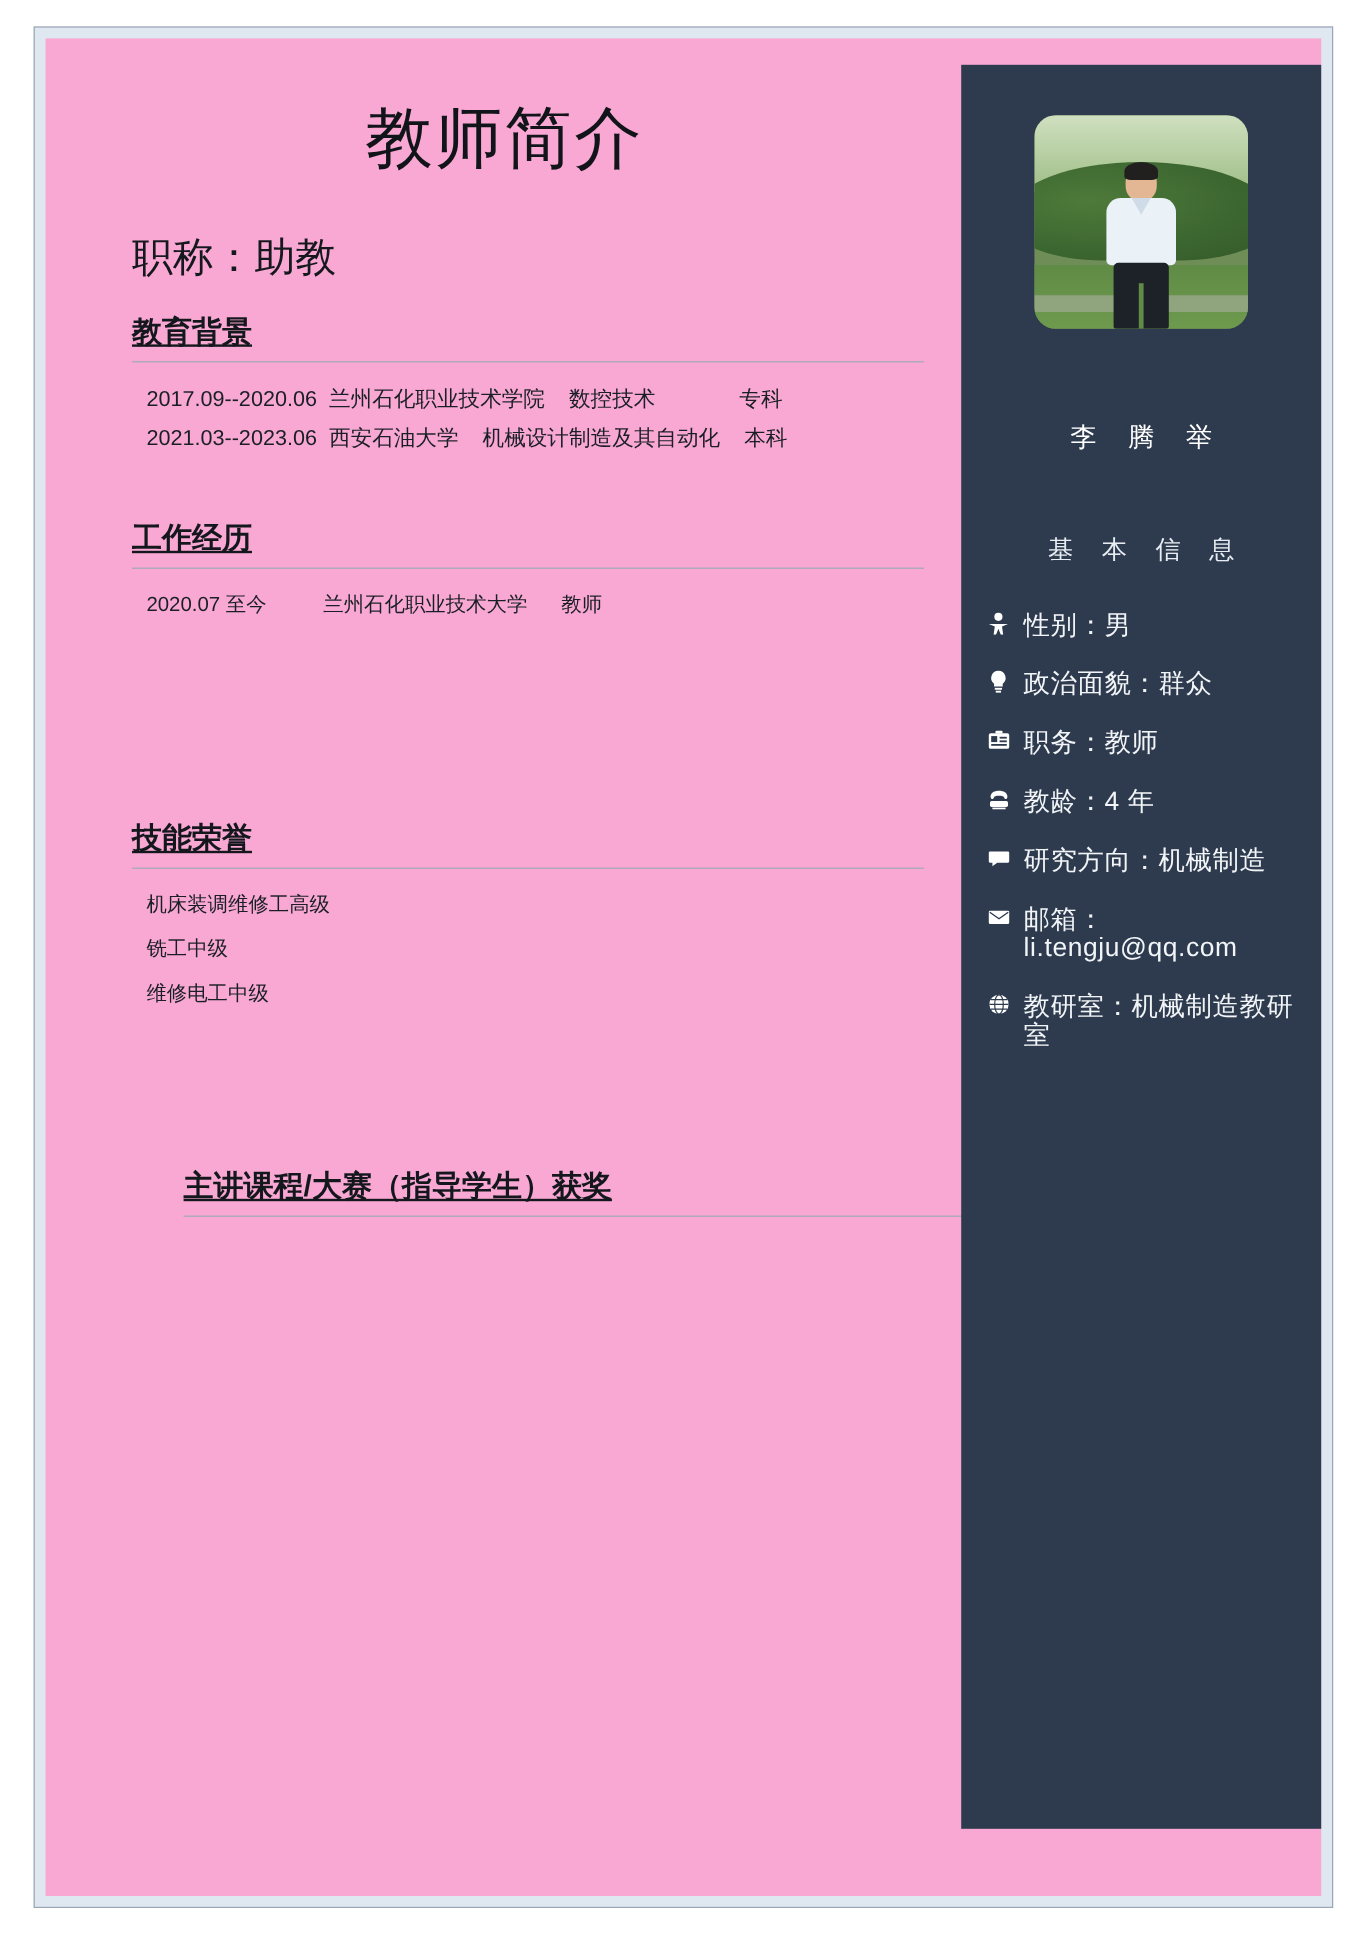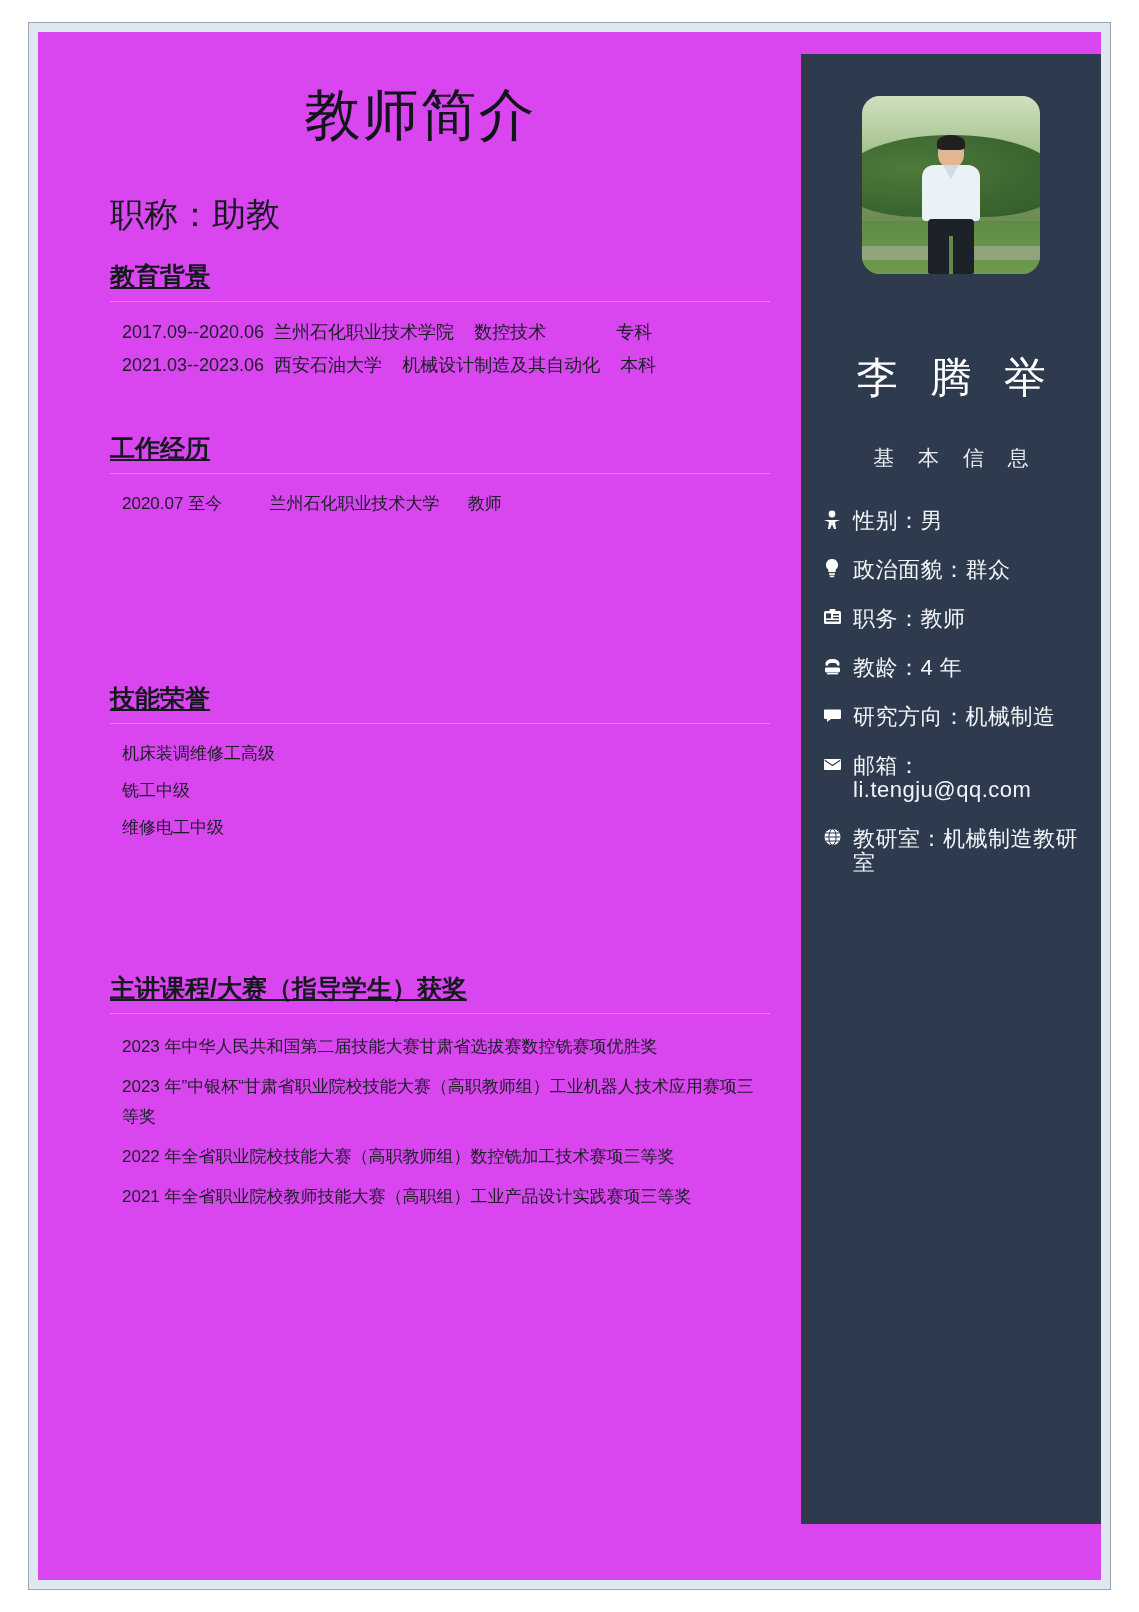--- a/index.html
+++ b/index.html
@@ -27,21 +27,21 @@
     box-sizing: border-box;
     border: 1px solid #9aa7b4;
     background: #dfe7f0;
   }
   .inner {
     position: absolute;
     left: 9px;
     top: 9px;
     right: 9px;
     bottom: 9px;
-    background: #d946ef;
+    background: #f9a8d4;
   }
 
   
   .side {
     position: absolute;
     right: 0;
     top: 22px;
     width: 300px;
     height: 1470px;
     background: #2e3b4e;
@@ -141,21 +141,21 @@
     top: 104px;
     width: 4px; height: 38px;
     background: #5f8b45;
   }
   .side-name {
     position: absolute;
     left: 0; right: 0;
     top: 296px;
     text-align: center;
     color: #ffffff;
-    font-size: 42px;
+    font-size: 22px;
     letter-spacing: 10px;
     text-indent: 10px;
     font-weight: 400;
   }
   .side-subtitle {
     position: absolute;
     left: 0; right: 0;
     top: 390px;
     text-align: center;
     color: #e8edf3;
@@ -252,21 +252,21 @@
   }
   .award-line {
     font-size: 17px;
     color: #1a1f25;
     margin: 0 0 10px 12px;
     line-height: 30px;
   }
   .sec-edu  { top: 228px; }
   .sec-work { top: 400px; }
   .sec-skill{ top: 650px; }
-  .sec-award{ top: 940px; }
+  .sec-award{ top: 940px; margin-left: 43px; }
 </style>
 </head>
 <body>
 
 <div class="page">
   <div class="sheet">
     <div class="inner">
 
       <div class="left">
 
@@ -297,26 +297,20 @@
           <div class="sec-body">
             <p class="skill-line">机床装调维修工高级</p>
             <p class="skill-line">铣工中级</p>
             <p class="skill-line">维修电工中级</p>
           </div>
         </div>
 
         <div class="section sec-award">
           <div class="sec-head">主讲课程/大赛（指导学生）获奖</div>
           <div class="sec-rule"></div>
-          <div class="sec-body">
-            <p class="award-line">2023 年中华人民共和国第二届技能大赛甘肃省选拔赛数控铣赛项优胜奖</p>
-            <p class="award-line">2023 年”中银杯“甘肃省职业院校技能大赛（高职教师组）工业机器人技术应用赛项三等奖</p>
-            <p class="award-line">2022 年全省职业院校技能大赛（高职教师组）数控铣加工技术赛项三等奖</p>
-            <p class="award-line">2021 年全省职业院校教师技能大赛（高职组）工业产品设计实践赛项三等奖</p>
-          </div>
         </div>
 
       </div>
 
       <div class="side">
 
         <div class="photo-wrap">
           <div class="photo-sky"></div>
           <div class="photo-hedge"></div>
           <div class="photo-grass"></div>

